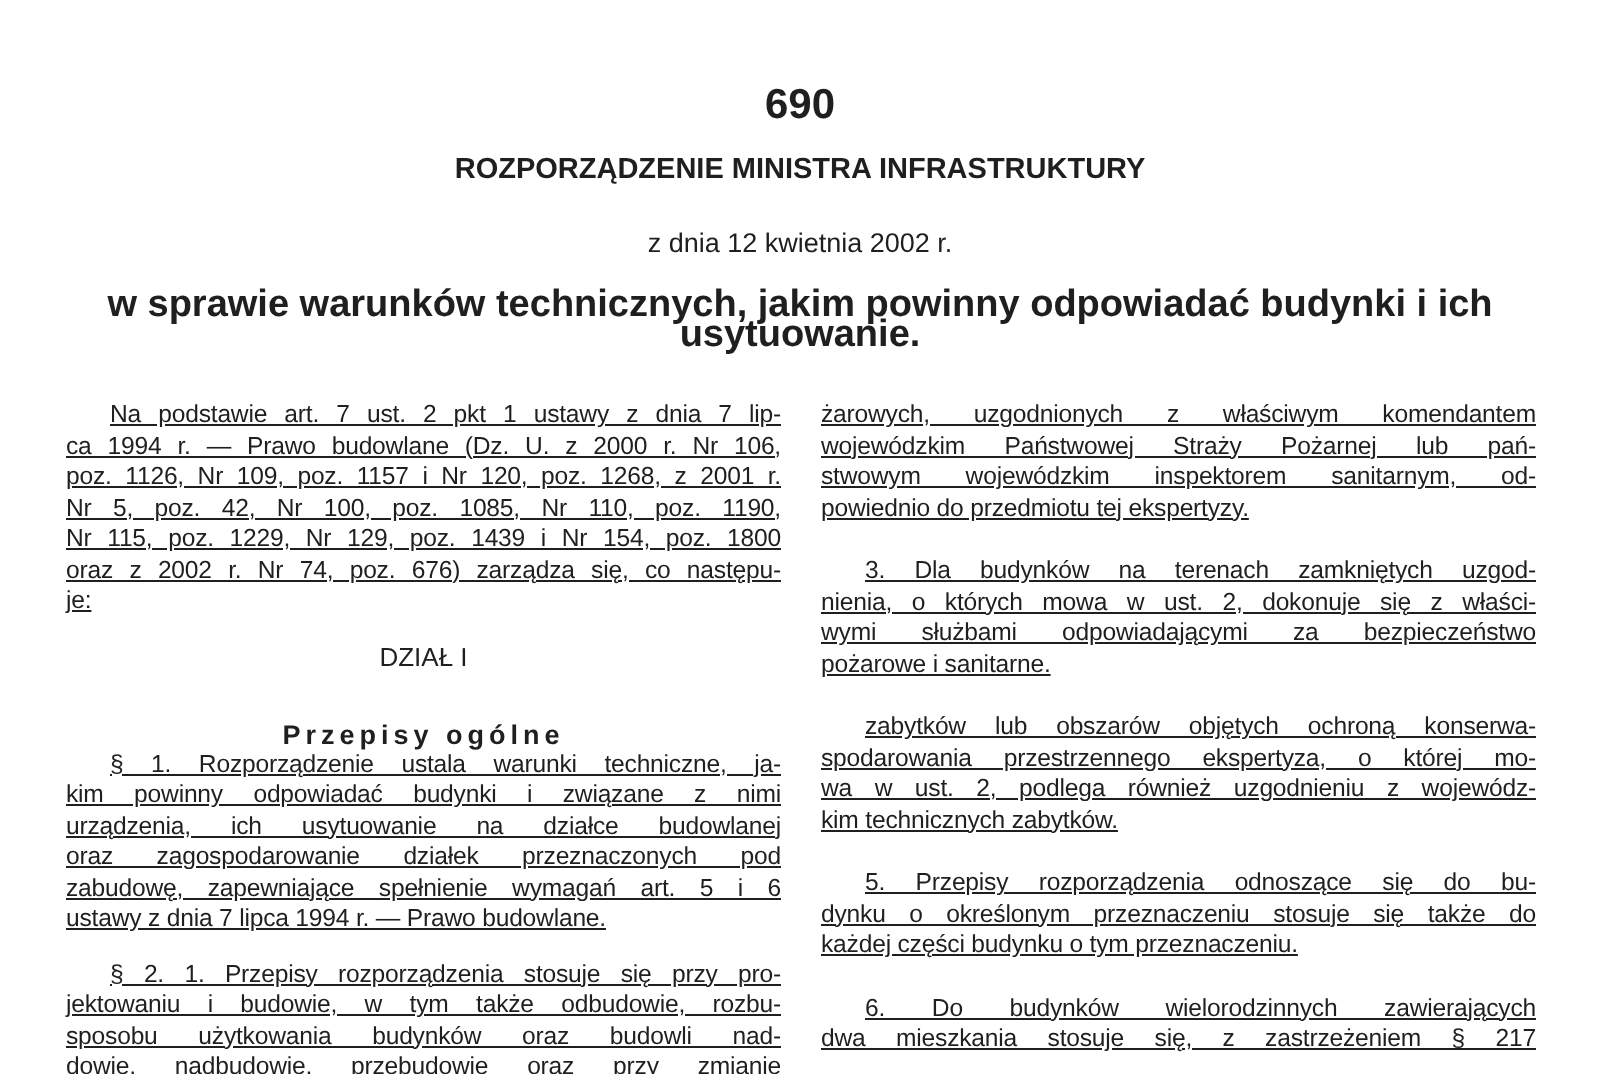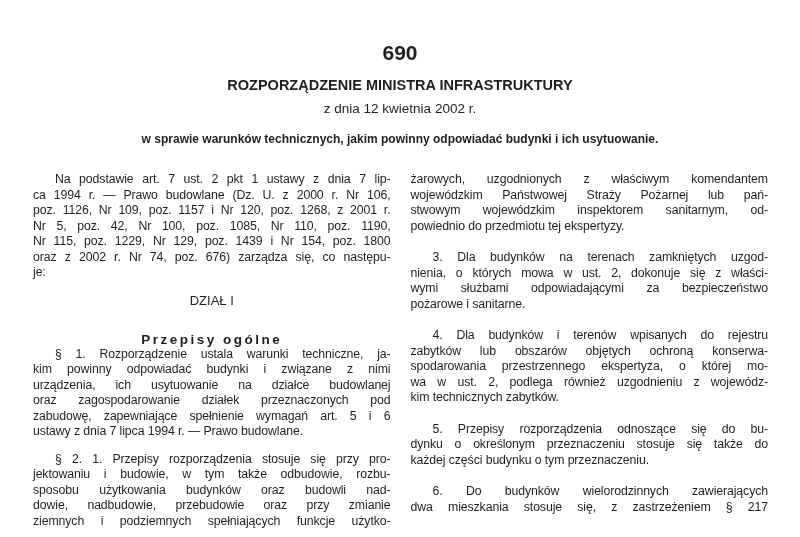--- a/index.html
+++ b/index.html
@@ -29,29 +29,29 @@
   .doc-number {
     font-size: 21px;
     line-height: 21px;
     font-weight: bold;
     margin-bottom: 15px;
   }
   .doc-title {
     font-size: 14.5px;
     line-height: 15px;
     font-weight: bold;
-    margin-bottom: 8px;
+    margin-bottom: 21px;
   }
   .doc-date {
     font-size: 13.5px;
     line-height: 15px;
     margin-bottom: 16px;
   }
   .doc-subject {
-    font-size: 12px;
+    font-size: 19px;
     line-height: 15px;
     font-weight: bold;
     margin-bottom: 25px;
   }
   
   .columns {
     display: flex;
     gap: 20px;
     padding: 0 32px 0 33px;
   }
@@ -60,20 +60,21 @@
     min-width: 0;
     font-size: 12.3px;
     line-height: 15.5px;
   }
   .col-left .para  { margin-bottom: 12px; }
   .col-right .para { margin-bottom: 16px; }
   .tline {
     text-align: justify;
     text-align-last: justify;
     letter-spacing: -0.1px;
+    text-decoration: underline;
   }
   .para .tline:first-child { text-indent: 22px; }
   .para.cont .tline:first-child { text-indent: 0; }
   .para .tline:last-child { text-align-last: left; }
   .para.cut .tline:last-child { text-align-last: justify; }
   .dzial {
     text-align: center;
     font-size: 13px;
     line-height: 15px;
     margin: 3px 0 24px 0;
@@ -136,21 +137,20 @@
           <div class="tline">stwowym wojewódzkim inspektorem sanitarnym, od-</div>
           <div class="tline">powiednio do przedmiotu tej ekspertyzy.</div>
         </div>
       <div class="para">
           <div class="tline">3. Dla budynków na terenach zamkniętych uzgod-</div>
           <div class="tline">nienia, o których mowa w ust. 2, dokonuje się z właści-</div>
           <div class="tline">wymi służbami odpowiadającymi za bezpieczeństwo</div>
           <div class="tline">pożarowe i sanitarne.</div>
         </div>
       <div class="para">
-          <div class="tline">4. Dla budynków i terenów wpisanych do rejestru</div>
           <div class="tline">zabytków lub obszarów objętych ochroną konserwa-</div>
           <div class="tline">spodarowania przestrzennego ekspertyza, o której mo-</div>
           <div class="tline">wa w ust. 2, podlega również uzgodnieniu z wojewódz-</div>
           <div class="tline">kim technicznych zabytków.</div>
         </div>
       <div class="para">
           <div class="tline">5. Przepisy rozporządzenia odnoszące się do bu-</div>
           <div class="tline">dynku o określonym przeznaczeniu stosuje się także do</div>
           <div class="tline">każdej części budynku o tym przeznaczeniu.</div>
         </div>

